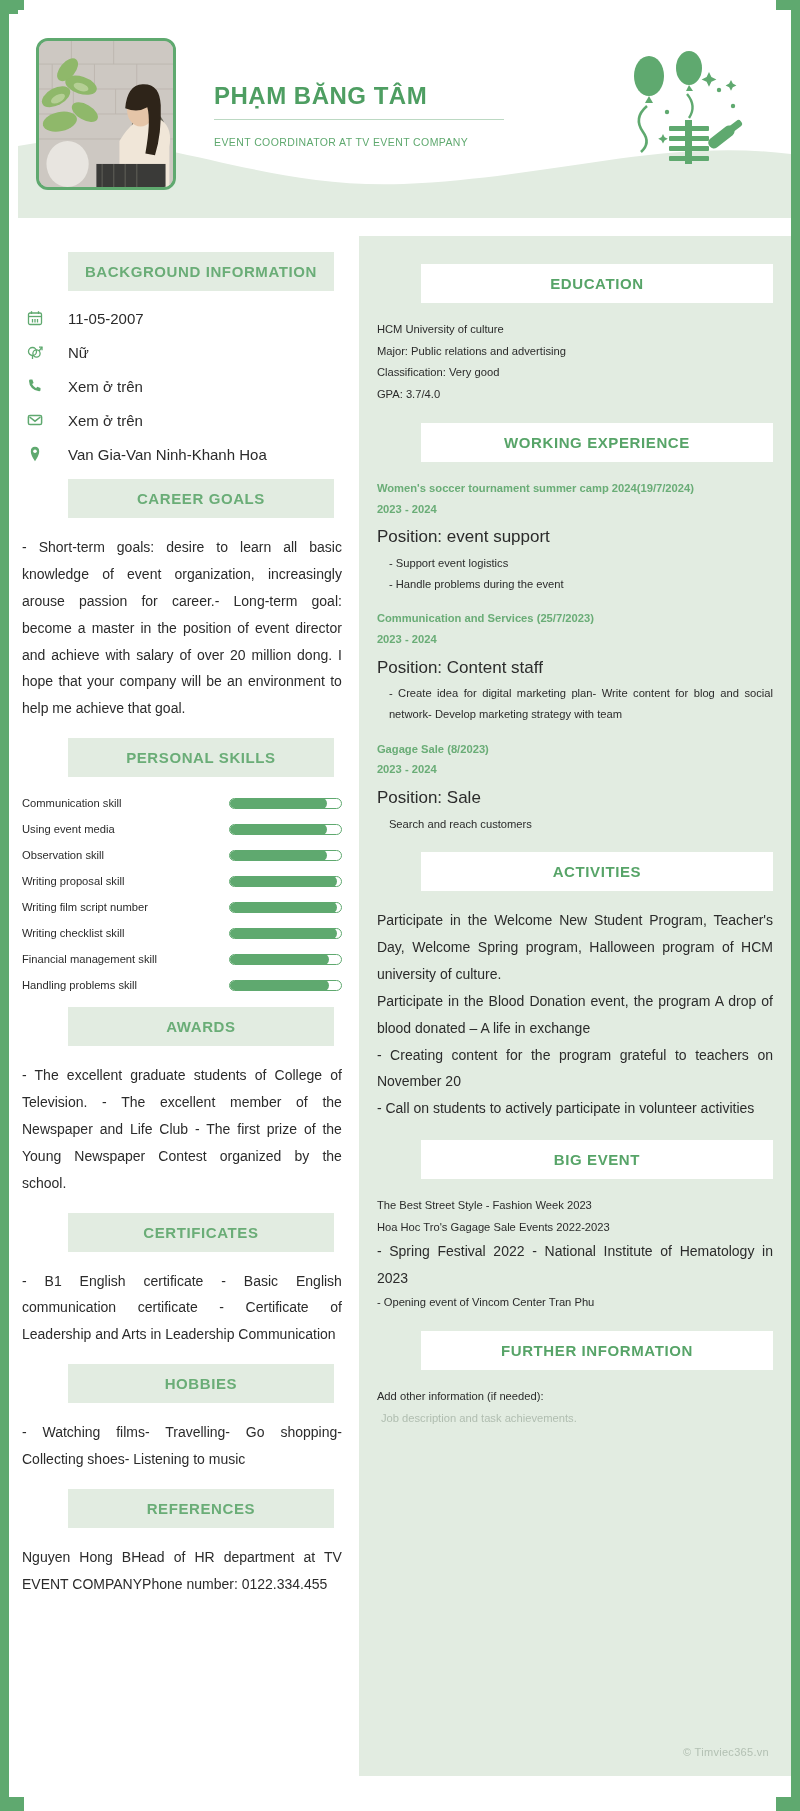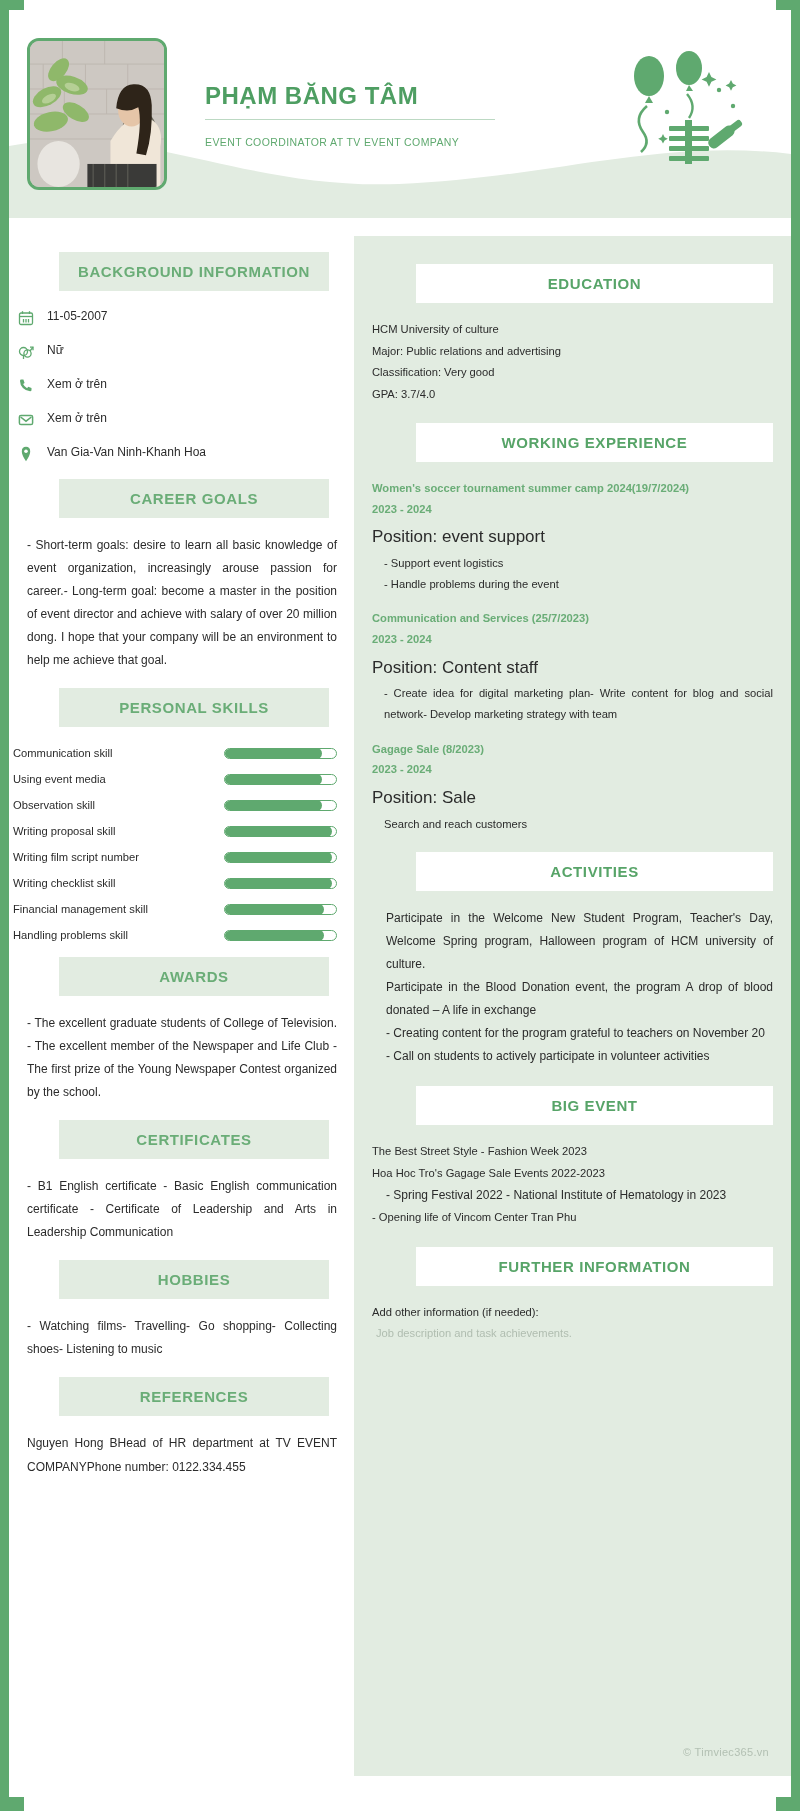--- a/index.html
+++ b/index.html
@@ -8,21 +8,21 @@
     background: #ffffff;
     font-family: "Liberation Sans", sans-serif;
   }
   body { position: relative; }
 
   .page {
     position: relative;
     width: 800px;
     min-height: 1811px;
     background: #ffffff;
-    padding: 10px 9px 10px 9px;
+    padding: 10px 9px 10px 18px;
   }
 
   
   .frame-left, .frame-right {
     position: absolute;
     top: 0;
     width: 9px;
     height: 100%;
     background: #5fa96f;
   }
@@ -145,37 +145,36 @@
     text-align: center;
     color: #57a468;
     font-weight: bold;
     font-size: 15px;
     letter-spacing: 0.6px;
     padding: 11px 6px;
     margin: 18px 0 16px 44px;
   }
 
   .body-text {
-    font-size: 12px;
+    font-size: 14px;
     color: #2b2b2b;
     line-height: 1.92;
     text-align: justify;
-    margin-left: 14px;
   }
   .body-text-left { padding: 0 8px 0 4px; }
   .plain-line { font-size: 11.2px; color: #2b2b2b; line-height: 1.92; }
 
   
   .info-list { padding: 2px 0 0 8px; }
   .info-row {
     display: flex;
-    align-items: flex-start;
-    gap: 12px;
+    align-items: flex-end;
+    gap: 24px;
     margin-bottom: 16px;
-    font-size: 12px;
+    font-size: 15px;
     color: #2b2b2b;
   }
   .info-icon {
     width: 18px; height: 18px;
     display: flex; align-items: center; justify-content: center;
     color: #5fa96f; flex: 0 0 18px;
   }
   .info-icon svg { width: 16px; height: 16px; display: block; }
 
   
@@ -523,21 +522,21 @@
         <div class="body-text">Participate in the Blood Donation event, the program A drop of blood donated – A life in exchange</div>
         <div class="body-text">- Creating content for the program grateful to teachers on November 20</div>
         <div class="body-text">- Call on students to actively participate in volunteer activities</div>
       </div>
 
       <div class="sec-head-right">BIG EVENT</div>
       <div>
         <div class="plain-line">The Best Street Style - Fashion Week 2023</div>
         <div class="plain-line">Hoa Hoc Tro's Gagage Sale Events 2022-2023</div>
         <div class="body-text">- Spring Festival 2022 - National Institute of Hematology in 2023</div>
-        <div class="plain-line">- Opening life of Vincom Center Tran Phu</div>
+        <div class="plain-line">- Opening event of Vincom Center Tran Phu</div>
       </div>
 
       <div class="sec-head-right">FURTHER INFORMATION</div>
       <div>
         <div class="plain-line">Add other information (if needed):</div>
         <div class="hint-text">Job description and task achievements.</div>
       </div>
 
       <div class="footer-credit">© Timviec365.vn</div>
     </div>

